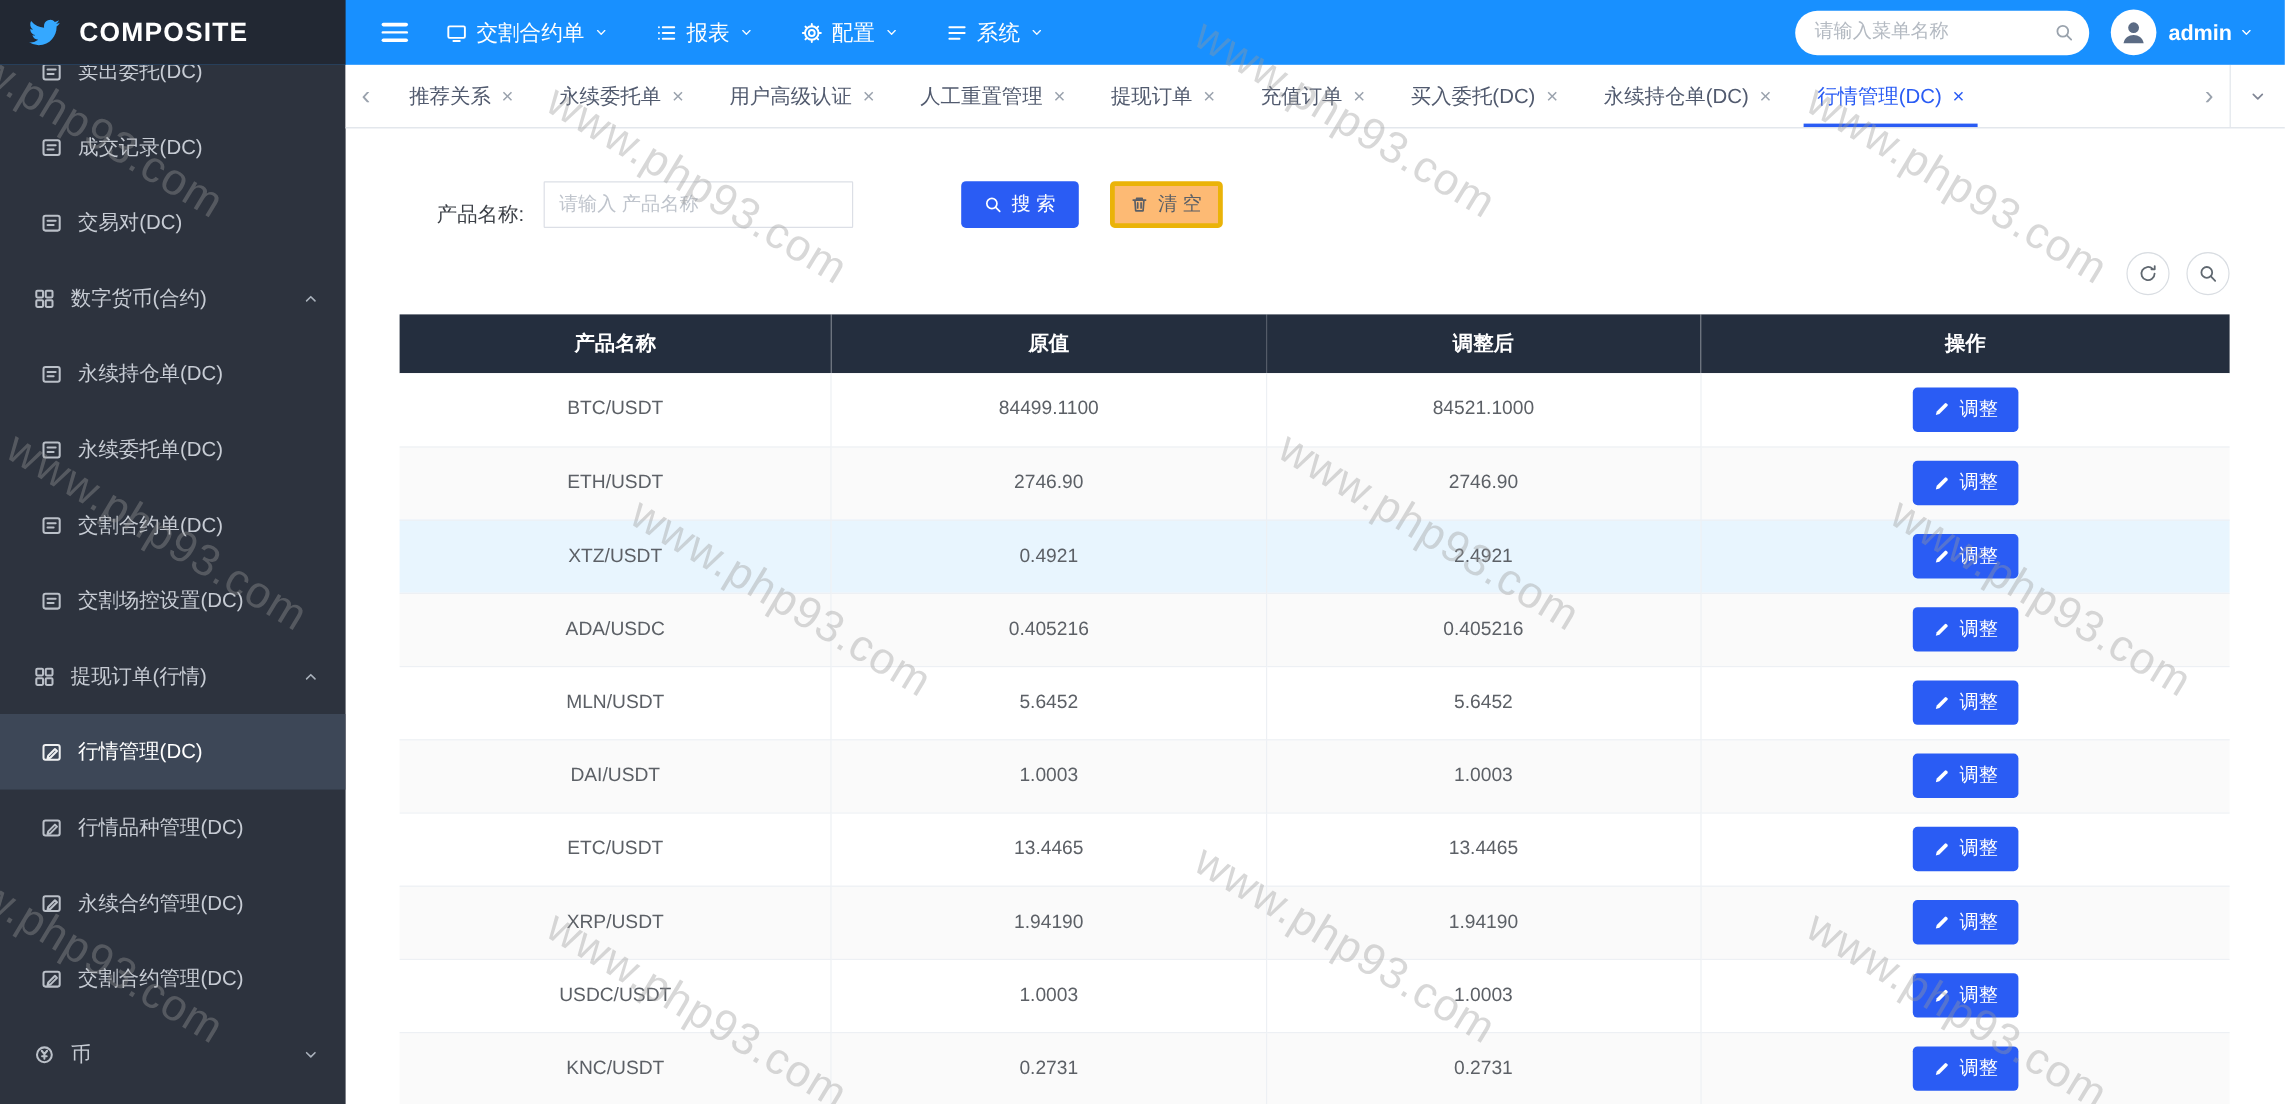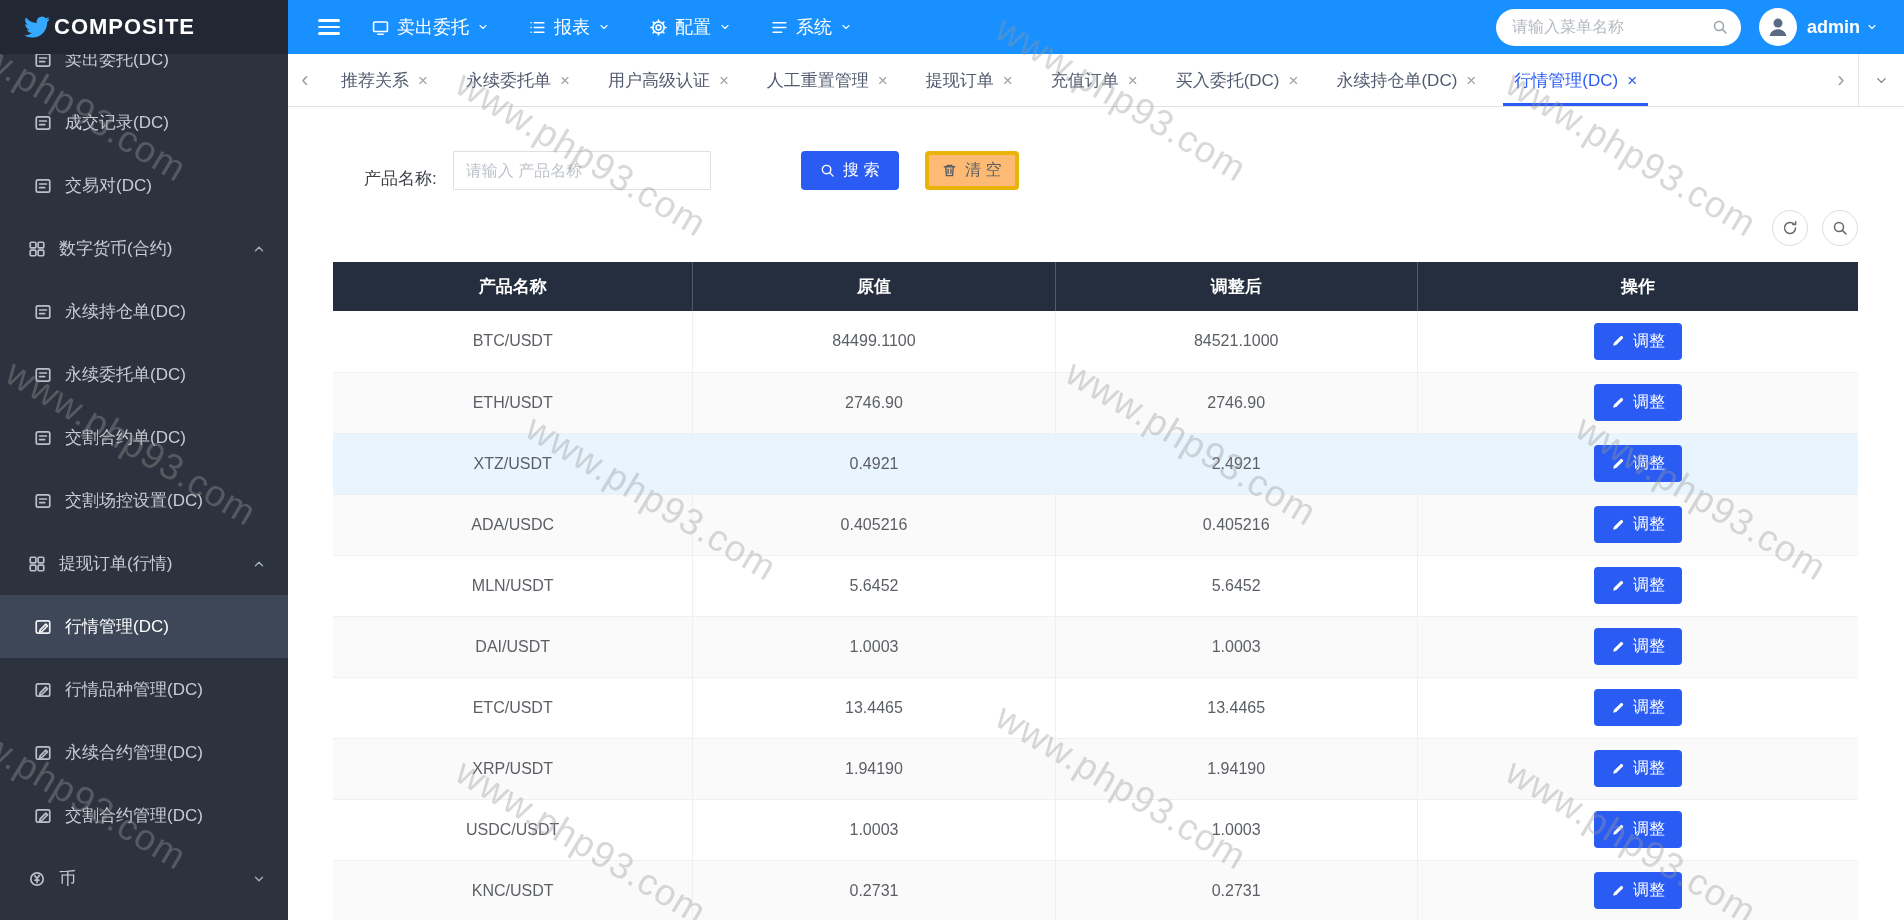--- a/index.html
+++ b/index.html
@@ -3,21 +3,21 @@
 <meta charset="utf-8">
 <style>
   *{box-sizing:border-box;margin:0;padding:0}
   html,body{width:1904px;height:920px;overflow:hidden;background:#fff;
     font-family:"Liberation Sans","DejaVu Sans",sans-serif}
 
   
   .header{position:absolute;left:0;top:0;width:1904px;height:54px;background:var(--header_bg);
     display:flex;align-items:center;z-index:5}
   .logo{width:288px;height:54px;background:var(--logo_bg);display:flex;align-items:center;
-    padding-left:20px;flex:none}
+    padding-left:20px;gap:12px;flex:none}
   .logo svg{width:34px;height:28px;display:block}
   .brand{color:#fff;font-size:22px;font-weight:700;letter-spacing:1px}
   .hamburger{margin:0 12px 0 30px;display:flex;flex-direction:column;gap:4px;cursor:pointer}
   .hamburger i{display:block;width:22px;height:2.5px;background:#fff;border-radius:2px}
   .topnav{display:flex;align-items:center;height:100%}
   .nav-item{display:flex;align-items:center;gap:8px;padding:0 20px;height:100%;color:#fff;
     font-size:18px;cursor:pointer}
   .nav-item .ic{width:17px;height:17px;color:#fff}
   .nav-item .caret{width:12px;height:12px;opacity:.95}
   .hright{margin-left:auto;display:flex;align-items:center;padding-right:26px}
@@ -115,21 +115,21 @@
       <i></i>
     </div>
   <div class="topnav" id="topnav">
       <div class="nav-item">
     <span class="ic nav-ic">
           <svg viewBox="0 0 16 16" fill="none" stroke="currentColor" stroke-width="1.5" stroke-linecap="round" stroke-linejoin="round">
             <rect x="1.5" y="2.8" width="13" height="9" rx="1"></rect>
             <path d="M5.5 14.3h5"></path>
           </svg>
         </span>
-    <span class="nav-label">卖出委托</span>
+    <span class="nav-label">交割合约单</span>
     <span class="ic caret">
           <svg viewBox="0 0 16 16" fill="none" stroke="currentColor" stroke-width="1.5" stroke-linecap="round" stroke-linejoin="round">
             <path d="M4 6l4 4 4-4"></path>
           </svg>
         </span>
   </div>
       <div class="nav-item">
     <span class="ic nav-ic">
           <svg viewBox="0 0 16 16" fill="none" stroke="currentColor" stroke-width="1.5" stroke-linecap="round" stroke-linejoin="round">
             <path d="M5 3.5h9M5 8h9M5 12.5h9"></path>

